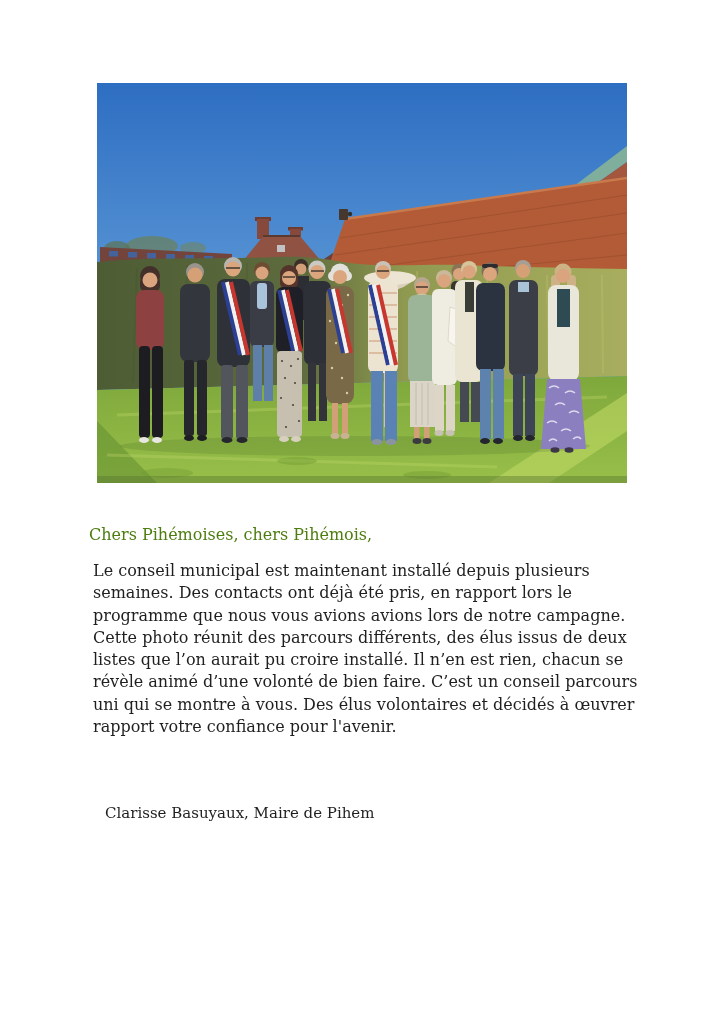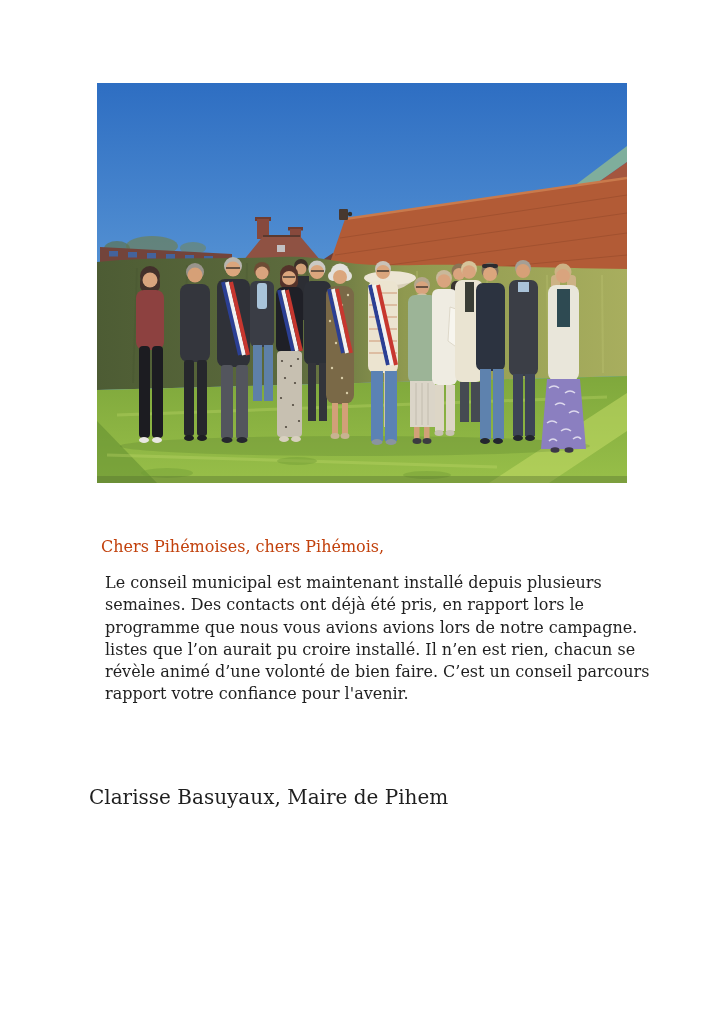--- a/index.html
+++ b/index.html
@@ -11,32 +11,32 @@
     overflow:hidden;
   }
   .page { position:absolute; inset:0; background:#ffffff; }
   .photo {
     position:absolute; left:97px; top:83px;
     width:530px; height:400px; margin:0;
   }
   .photo svg { display:block; width:100%; height:100%; }
   .greeting {
     position:absolute; left:89px; top:524px;
-    font-size:16px; line-height:22px; color:#c2410c;
-    white-space:nowrap; margin:12px;
+    font-size:16px; line-height:22px; color:#4d7c0f;
+    white-space:nowrap; margin:0;
   }
   .body-lines {
     position:absolute; left:89px; top:556px;
-    font-size:16px; color:#1f1f1f; margin:16px;
+    font-size:16px; color:#1f1f1f; margin:4px;
   }
   .body-lines div { line-height:22.3px; white-space:nowrap; }
   .signature {
     position:absolute; left:89px; top:786px;
-    font-size:20px; line-height:22px; color:#1f1f1f;
-    white-space:nowrap; margin:0;
+    font-size:15px; line-height:22px; color:#1f1f1f;
+    white-space:nowrap; margin:16px;
   }
 </style>
 </head>
 <body>
 
 <div class="page">
 
   <figure class="photo" aria-label="Group photo of the Pihem municipal council standing on a sunny lawn in front of a tall hedge, with red tiled roofs and a blue sky behind; four elected members wear blue-white-red tricolour sashes">
     <svg viewBox="0 0 530 400" xmlns="http://www.w3.org/2000/svg">
       <defs>
@@ -378,20 +378,22 @@
       </g>
     </svg>
   </figure>
 
   <p class="greeting">Chers Pihémoises, chers Pihémois,</p>
 
   <div class="body-lines">
       <div>Le conseil municipal est maintenant installé depuis plusieurs</div>
       <div>semaines. Des contacts ont déjà été pris, en rapport lors le</div>
       <div>programme que nous vous avions avions lors de notre campagne.</div>
+      <div>Cette photo réunit des parcours différents, des élus issus de deux</div>
       <div>listes que l’on aurait pu croire installé. Il n’en est rien, chacun se</div>
       <div>révèle animé d’une volonté de bien faire. C’est un conseil parcours</div>
+      <div>uni qui se montre à vous. Des élus volontaires et décidés à œuvrer</div>
       <div>rapport votre confiance pour l'avenir.</div>
     </div>
 
   <p class="signature">Clarisse Basuyaux, Maire de Pihem</p>
 
 </div>
 
 </body></html>

